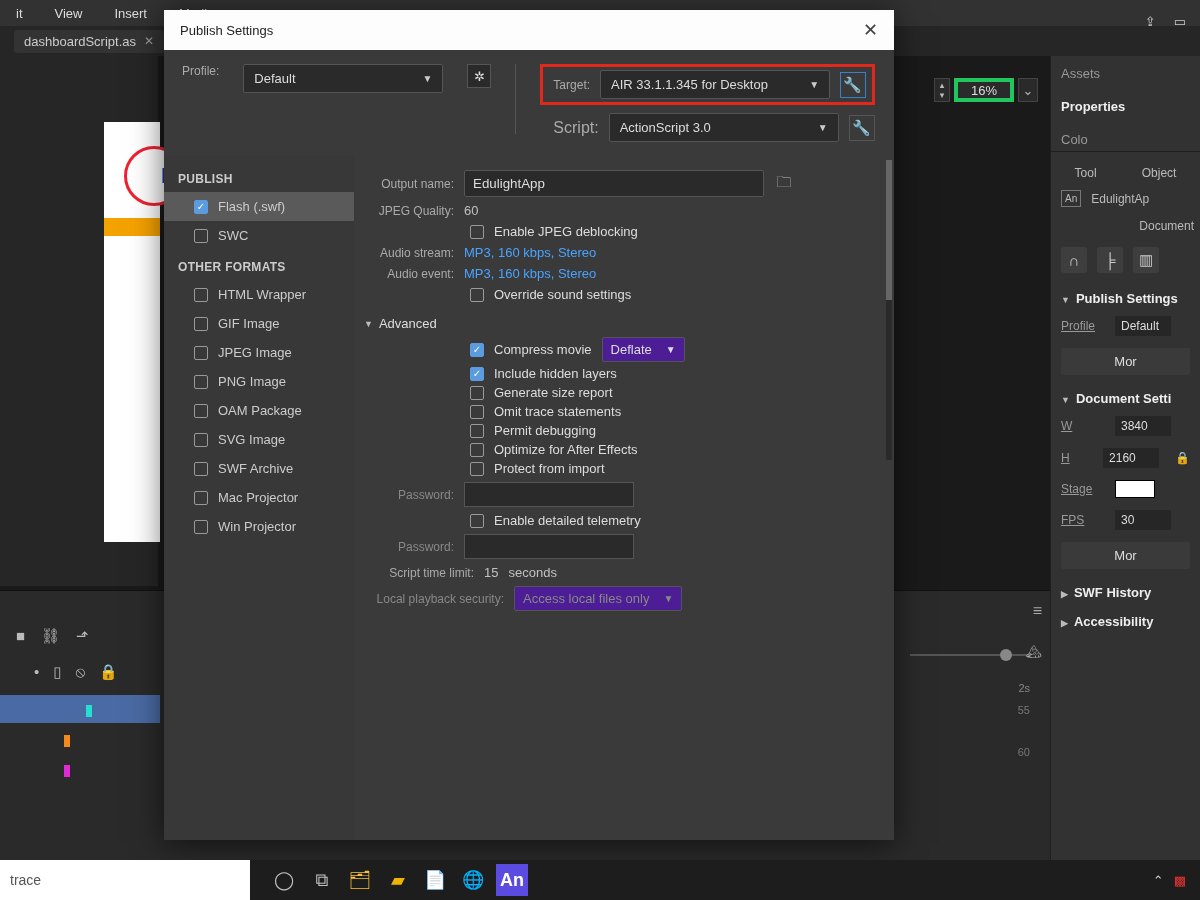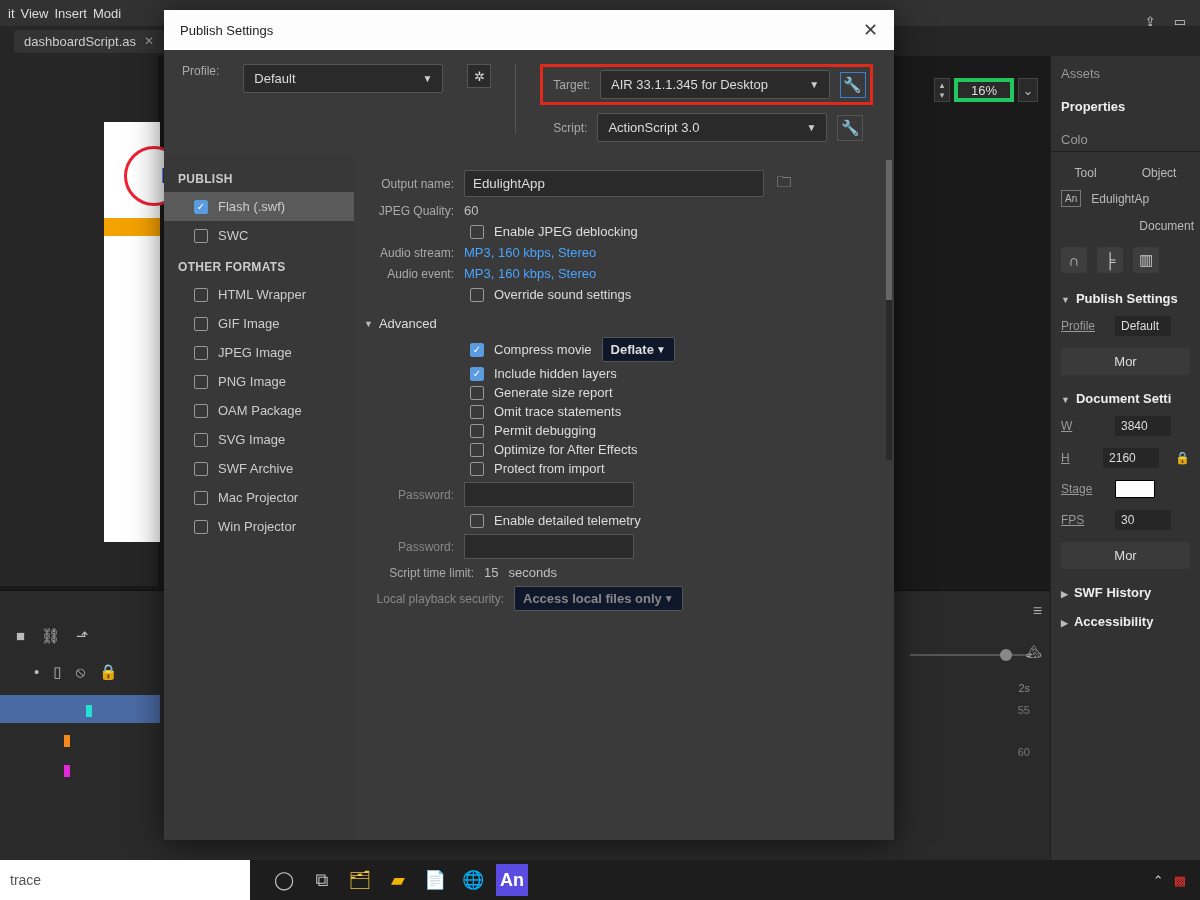--- a/index.html
+++ b/index.html
@@ -1,19 +1,19 @@
 <!DOCTYPE html>
 <html><head>
 <meta charset="utf-8">
 <style>
 * { box-sizing: border-box; margin: 0; padding: 0; font-family: -apple-system, "Segoe UI", Arial, sans-serif; }
 body { background: #1a1a1a; color: #c0c0c0; font-size: 13px; width: 1200px; height: 900px; overflow: hidden; position: relative; }
 
 
-.menu-bar { height: 26px; background: #323232; display: flex; align-items: center; padding: 0 8px; gap: 6px; color: #ddd; }
+.menu-bar { height: 26px; background: #323232; display: flex; align-items: center; padding: 0 16px; gap: 32px; color: #ddd; }
 .menu-item { cursor: default; }
 
 
 .tabstrip { height: 30px; background: #262626; display: flex; align-items: center; padding: 0 14px; }
 .tabstrip .tab { background: #333; padding: 4px 10px; border-radius: 3px; color: #ccc; display: inline-flex; gap: 8px; align-items: center; }
 .tabstrip .tab .close { font-size: 12px; color: #999; }
 .top-icons { position: absolute; right: 14px; top: 14px; display: flex; gap: 18px; color: #ccc; }
 
 
 .right-panel { position: absolute; right: 0; top: 56px; width: 150px; bottom: 40px; background: #323232; border-left: 1px solid #1f1f1f; padding: 6px 0 0 0; overflow: hidden; }
@@ -64,42 +64,42 @@
 .dropdown { background:#2a2a2a; border:1px solid #555; color:#ddd; padding:6px 10px; display:flex; align-items:center; justify-content:space-between; border-radius:2px; }
 .dropdown.profile { width:200px; }
 .dropdown.target  { width:230px; }
 .dropdown.script  { width:230px; }
 .dropdown .chev { font-size:10px; color:#ccc; }
 .gear-btn { width:24px; height:24px; background:#2a2a2a; border:1px solid #555; display:flex; align-items:center; justify-content:center; color:#ddd; }
 .wrench { width:26px; height:26px; border:1px solid #3b7fcf; display:flex; align-items:center; justify-content:center; color:#ccc; font-size:15px; }
 .target-row { display:flex; gap:10px; align-items:center; border:3px solid #e2281a; padding:3px 4px 3px 10px; }
 .target-row label { color:#aaa; font-size:12px; }
 .script-row { display:flex; gap:10px; align-items:center; margin-top:8px; padding-left:13px; }
-.script-row label { color:#aaa; font-size:12px; }
+.script-row label { color:#aaa; font-size:16px; }
 .vdiv { width:1px; height:70px; background:#555; margin:0 4px; }
 
 .modal-body { flex:1; display:flex; overflow:hidden; }
 .sidebar { width:190px; background:#383838; padding-top:6px; }
 .sb-head { color:#ccc; font-weight:600; font-size:12px; padding:10px 14px 6px 14px; letter-spacing:0.3px; }
 .sb-item { display:flex; align-items:center; gap:10px; padding:7px 14px 7px 30px; color:#ccc; font-size:13px; cursor:default; }
 .sb-item.selected { background:#5a5a5a; }
 .cb { width:14px; height:14px; border:1.5px solid #999; border-radius:2px; display:inline-flex; align-items:center; justify-content:center; }
 .cb.checked { background:#5b9be0; border-color:#5b9be0; }
 .cb.checked::after { content:"\2713"; color:#fff; font-size:10px; line-height:1; }
 
 .form { flex:1; padding:8px 18px 0 10px; font-size:13px; position:relative; }
 .frow { display:flex; align-items:center; gap:10px; margin:6px 0; }
 .flabel { width:90px; text-align:right; color:#aaa; font-size:12px; }
 .textinput { background:#2a2a2a; border:1px solid #555; color:#ddd; padding:5px 8px; width:300px; border-radius:2px; }
 .small-input { background:#2a2a2a; border:1px solid #555; color:#ddd; padding:4px 6px; width:170px; }
 .link { color:#4aa3ff; }
 .section-h { display:flex; align-items:center; gap:6px; color:#ddd; margin:14px 0 6px 0; font-size:13px; }
 .section-h::before { content:"\25BC"; font-size:9px; color:#bbb; }
 .chk-row { display:flex; align-items:center; gap:10px; margin:4px 0 4px 106px; color:#ddd; }
-.combo-sm { background:#0f172a; border:1px solid #555; padding:4px 8px; display:flex; gap:2px; align-items:center; color:#ddd; border-radius:2px;font-weight:bold; }
+.combo-sm { background:#4c1d95; border:1px solid #555; padding:4px 8px; display:flex; gap:14px; align-items:center; color:#ddd; border-radius:2px; }
 .combo-sm .chev { font-size:10px; }
 .muted { color:#888; }
 .scrollbar { position:absolute; right:2px; top:4px; width:6px; height:300px; background:#2a2a2a; }
 .scrollbar .thumb { position:absolute; top:0; width:6px; height:140px; background:#666; }
 
 .folder-ico { width:20px; height:20px; display:flex; align-items:center; justify-content:center; color:#bbb; font-size:15px; }
 .hamburger { position:absolute; right:158px; top:602px; color:#aaa; font-size:16px; }
 
 
 .taskbar { position:absolute; left:0; right:0; bottom:0; height:40px; background:#1d1d1d; display:flex; align-items:center; }

